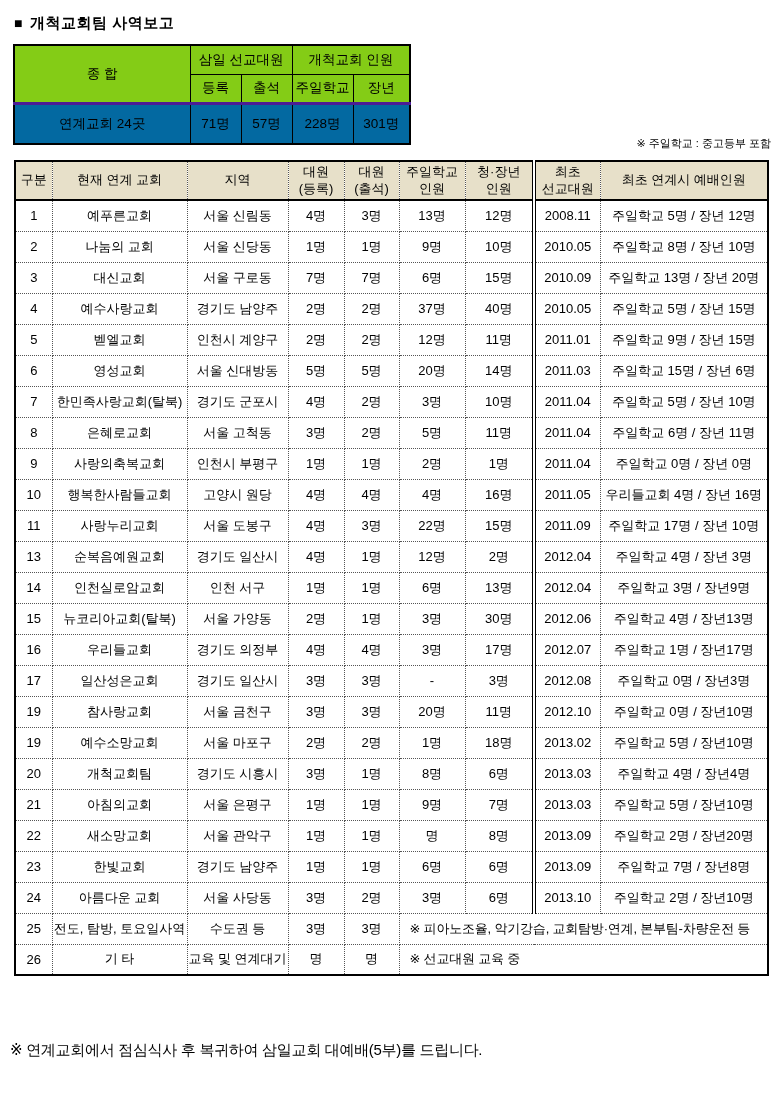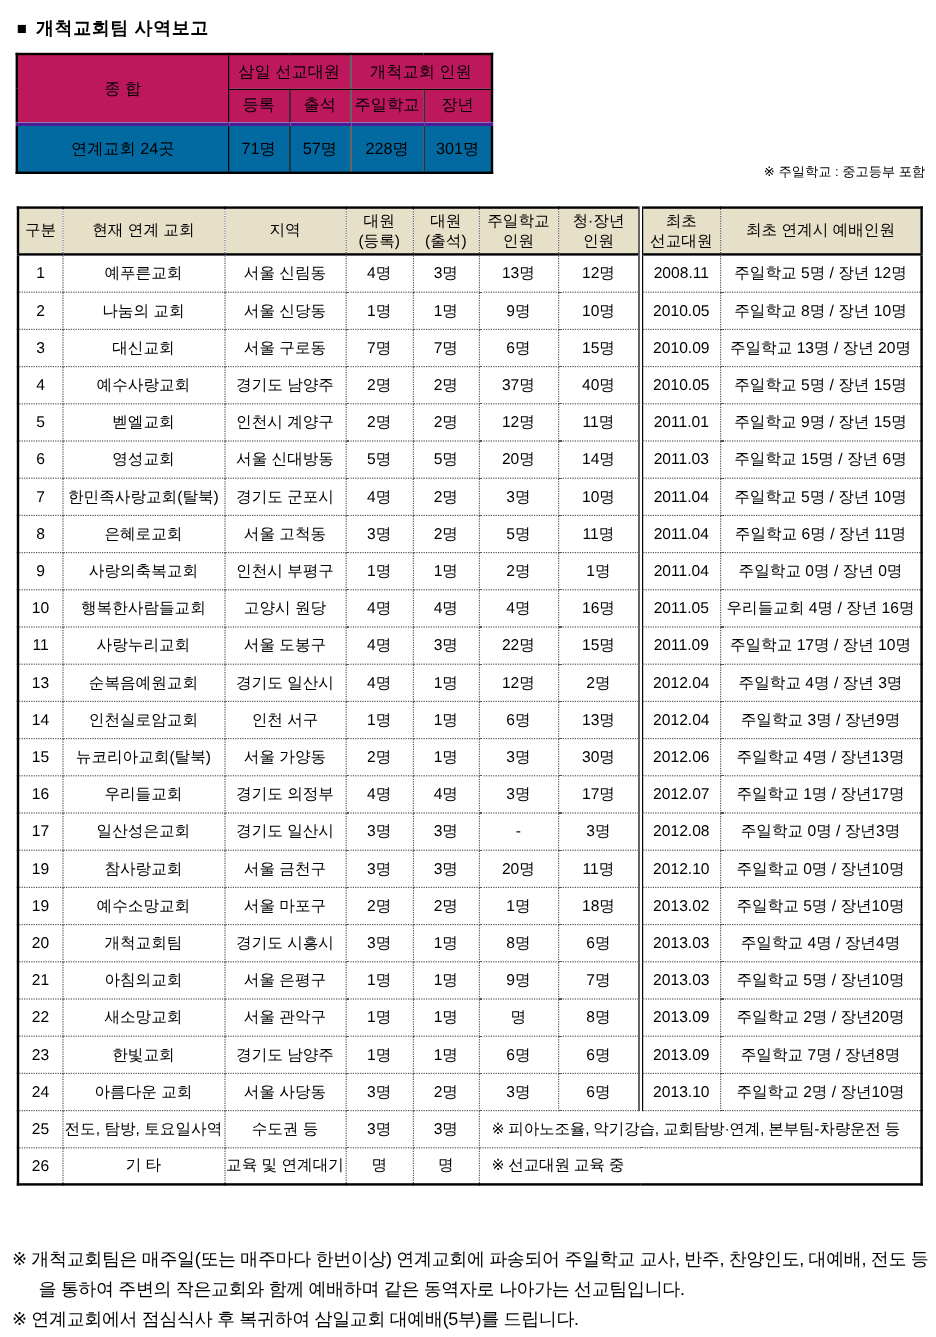--- a/index.html
+++ b/index.html
@@ -20,33 +20,33 @@
   
   table { border-collapse: collapse; table-layout: fixed; }
   .summary-table {
     position: absolute; left: 13px; top: 44px; width: 396px;
     border: 2px solid #000;
   }
   .summary-table th, .summary-table td {
     border: 1px solid #000; text-align: center;
     font-size: 13.5px; font-weight: normal; overflow: hidden;
   }
-  .summary-table th { background: #be185d; height: 29px; }
+  .summary-table th { background: #84cc16; height: 29px; }
   .summary-table td.sum-data {
     background: #0369a1; height: 41px; border-top: 3px solid #4c1d95;
   }
 
   
   .note-right {
     position: absolute; top: 136px; right: 9px; font-size: 11px;
   }
 
   
   .main-table {
-    position: absolute; left: 14px; top: 172px; width: 675px;
+    position: absolute; left: 14px; top: 160px; width: 675px;
     border: 2px solid #000;
   }
   .main-table th, .main-table td {
     border: 1px dotted #555; text-align: center;
     font-size: 13px; font-weight: normal; overflow: hidden;
   }
   .main-table thead th {
     background: #e7e0c9; border-bottom: 2px solid #000;
     white-space: pre-line; height: 39px; line-height: 1.25;
   }
@@ -401,17 +401,16 @@
           <td>기 타</td>
           <td>교육 및 연계대기</td>
           <td>명</td>
           <td>명</td>
           <td class="merged-note" colspan="4">※ 선교대원 교육 중</td>
         </tr>
       </tbody>
   </table>
 
   <div class="footnotes">
-      <div class="footnote">※ 개척교회팀은 매주일(또는 매주마다 한번이상) 연계교회에 파송되어 주일학교 교사, 반주, 찬양인도, 대예배, 전도 등을 통하여 주변의 작은교회와 함께 예배하며 같은 동역자로 나아가는 선교팀입니다.</div>
       <div class="footnote">※ 연계교회에서 점심식사 후 복귀하여 삼일교회 대예배(5부)를 드립니다.</div>
     </div>
 
 </div>
 
 </body></html>

